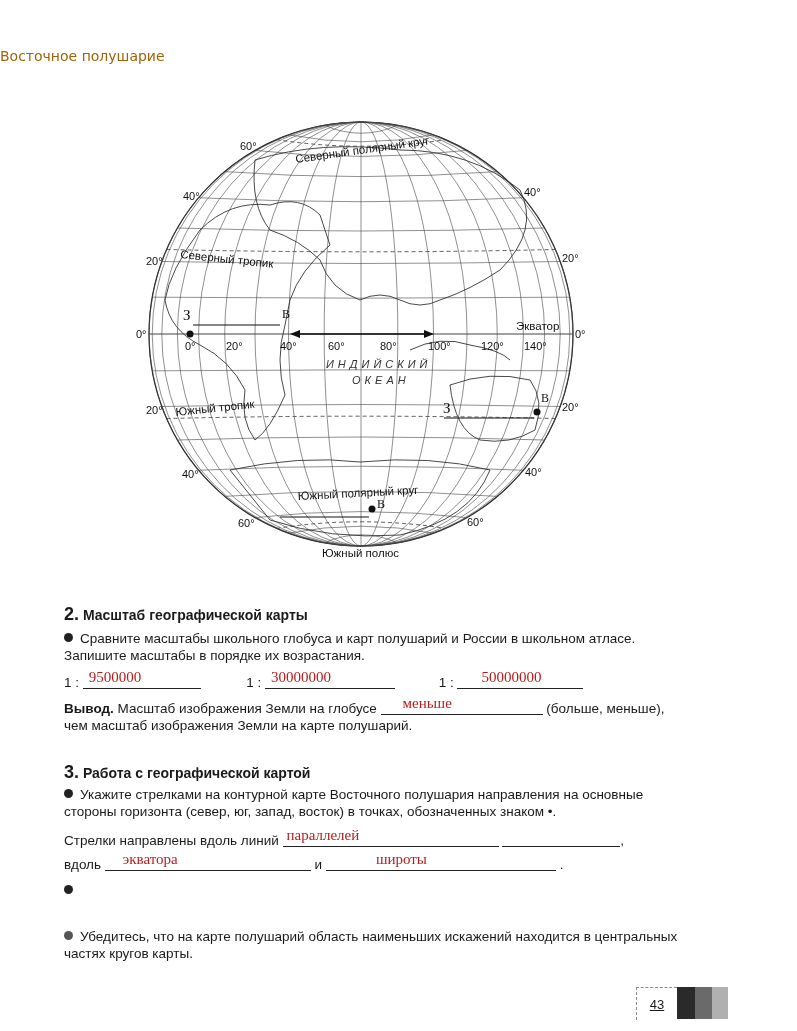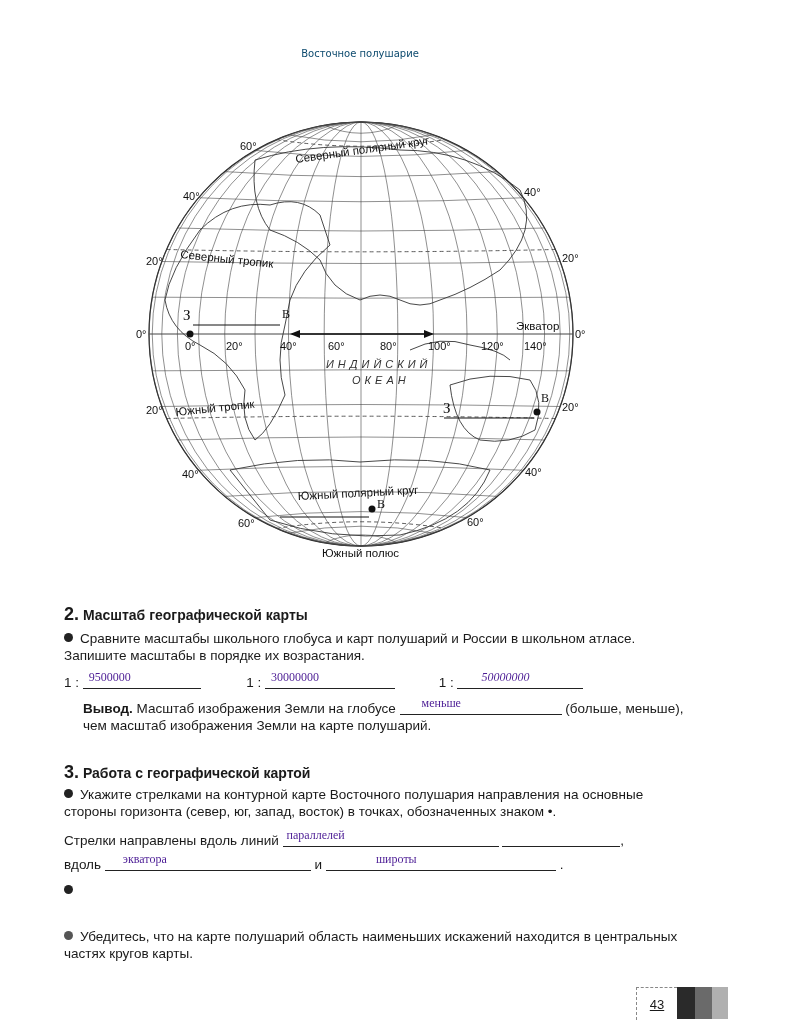--- a/index.html
+++ b/index.html
@@ -1,30 +1,30 @@
 <!DOCTYPE html>
 <html><head>
 <meta charset="utf-8">
 <style>
   html,body{margin:0;padding:0;background:#fff;}
   body{width:797px;height:1031px;position:relative;overflow:hidden;font-family:"DejaVu Sans",sans-serif;color:#1a1a1a;}
   .abs{position:absolute;}
-  .map-title{left:0;width:720px;top:48px;text-align:center;font-size:10px;color:#0c4a6e;}
+  .map-title{left:0;width:720px;top:48px;font-size:14px;color:#a16207;}
   #globe{position:absolute;left:0;top:0;}
   .lbl{font-family:"Liberation Sans",sans-serif;font-size:11px;fill:#111;}
   .lbl-big{font-family:"Liberation Sans",sans-serif;font-size:11.5px;fill:#111;}
   .ocean{font-family:"Liberation Sans",sans-serif;font-size:11px;font-style:italic;fill:#333;letter-spacing:4px;}
   .hand{font-family:"Liberation Serif",serif;font-size:15px;fill:#111;}
   .sec-head{font-family:"Liberation Sans",sans-serif;font-weight:bold;font-size:14px;}
   .sec-head .num{font-size:18px;}
   .p{font-family:"Liberation Sans",sans-serif;font-size:13.5px;line-height:17px;color:#1a1a1a;}
   .bullet{display:inline-block;width:9px;height:9px;border-radius:50%;background:#222;margin-right:7px;vertical-align:1px;}
   .bullet.light{background:#555;}
   .blank{display:inline-block;border-bottom:1px solid #222;position:relative;height:14px;vertical-align:-2px;}
-  .hw{font-family:"Liberation Serif",serif;font-size:12px;position:absolute;bottom:2px;color:#4c1d95;white-space:nowrap;}
+  .hw{font-family:"Liberation Serif",serif;font-size:15px;position:absolute;bottom:2px;color:#b91c1c;white-space:nowrap;}
   .ital{}
   .pagebox{left:636px;top:987px;width:40px;height:32px;border-left:1px dashed #888;border-top:1px dashed #888;font-family:"Liberation Sans",sans-serif;font-size:13px;display:flex;align-items:center;justify-content:center;text-decoration:underline;}
   .tone{top:987px;height:32px;}
 </style>
 </head>
 <body>
 
 <div class="abs map-title">Восточное полушарие</div>
 
 <svg id="globe" width="797" height="580">
@@ -136,24 +136,24 @@
 </div>
 
 <div class="abs p" style="left:64px;top:674px;width:640px;height:24px;">
   <span>1 :</span>
   <span class="blank" style="width:118px;"><span class="hw" style="left:6px;">9500000</span></span>
   <span style="display:inline-block;width:38px;"></span>
   <span>1 :</span>
   <span class="blank" style="width:130px;"><span class="hw" style="left:6px;">30000000</span></span>
   <span style="display:inline-block;width:36px;"></span>
   <span>1 :</span>
-  <span class="blank" style="width:126px;"><span class="hw" style="left:24px;font-style:italic;">50000000</span></span>
+  <span class="blank" style="width:126px;"><span class="hw" style="left:24px;">50000000</span></span>
 </div>
 
-<div class="abs p" style="left:64px;top:700px;width:620px;margin-left:19px;">
+<div class="abs p" style="left:64px;top:700px;width:620px;">
   <b>Вывод.</b>
   <span>Масштаб изображения Земли на глобусе</span>
   <span class="blank" style="width:162px;"><span class="hw" style="left:22px;">меньше</span></span>
   <span class="ital">(больше, меньше)</span><span>, чем масштаб изображения Земли на карте полушарий.</span>
 </div>
 
 <div class="abs sec-head" style="left:64px;top:762px;">
   <span class="num">3.</span>
   <span>Работа с географической картой</span>
 </div>

